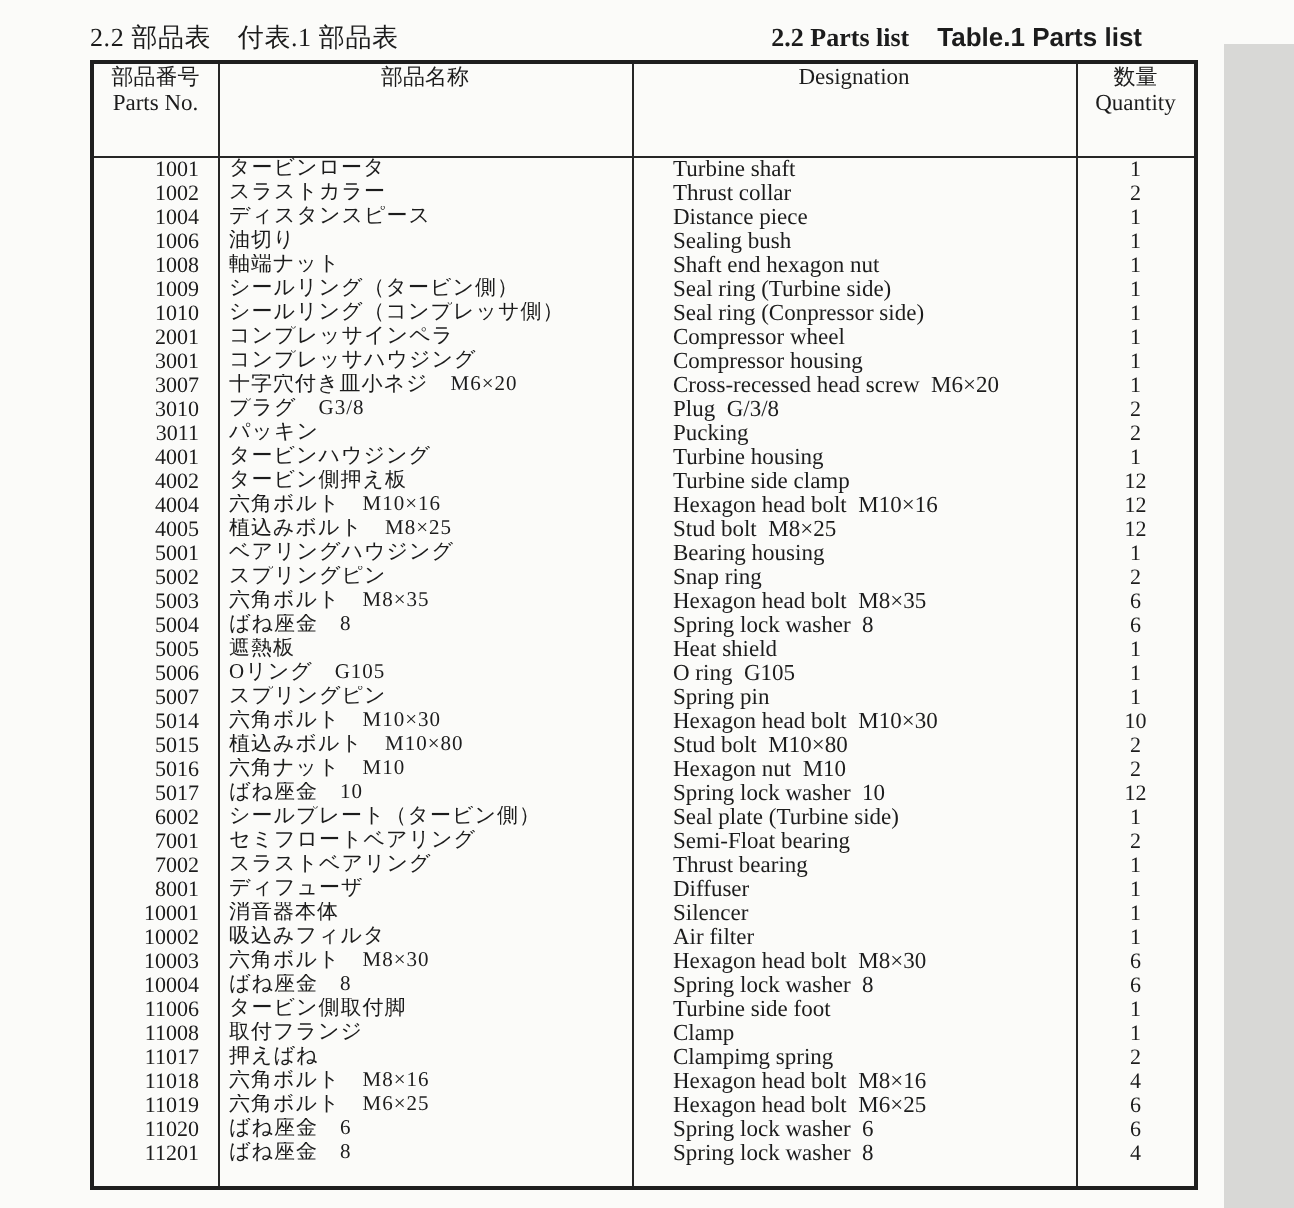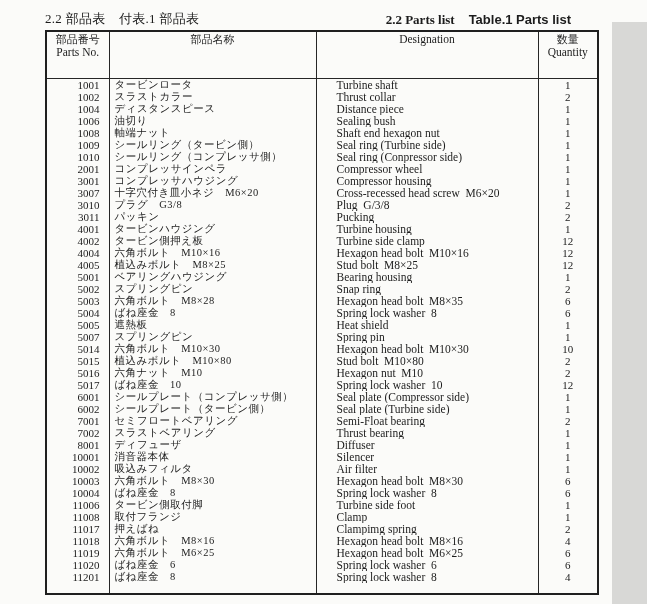--- a/index.html
+++ b/index.html
@@ -203,34 +203,40 @@
         <td class="cell-qty">1</td>
       </tr>
       <tr>
         <td class="cell-no">5002</td>
         <td class="cell-ja">スプリングピン</td>
         <td class="cell-des">Snap ring</td>
         <td class="cell-qty">2</td>
       </tr>
       <tr>
         <td class="cell-no">5003</td>
-        <td class="cell-ja">六角ボルト　M8×28</td>
+        <td class="cell-ja">六角ボルト　M8×35</td>
         <td class="cell-des">Hexagon head bolt  M8×35</td>
         <td class="cell-qty">6</td>
       </tr>
       <tr>
         <td class="cell-no">5004</td>
         <td class="cell-ja">ばね座金　8</td>
         <td class="cell-des">Spring lock washer  8</td>
         <td class="cell-qty">6</td>
       </tr>
       <tr>
         <td class="cell-no">5005</td>
         <td class="cell-ja">遮熱板</td>
         <td class="cell-des">Heat shield</td>
+        <td class="cell-qty">1</td>
+      </tr>
+      <tr>
+        <td class="cell-no">5006</td>
+        <td class="cell-ja">Oリング　G105</td>
+        <td class="cell-des">O ring  G105</td>
         <td class="cell-qty">1</td>
       </tr>
       <tr>
         <td class="cell-no">5007</td>
         <td class="cell-ja">スプリングピン</td>
         <td class="cell-des">Spring pin</td>
         <td class="cell-qty">1</td>
       </tr>
       <tr>
         <td class="cell-no">5014</td>
@@ -248,26 +254,20 @@
         <td class="cell-no">5016</td>
         <td class="cell-ja">六角ナット　M10</td>
         <td class="cell-des">Hexagon nut  M10</td>
         <td class="cell-qty">2</td>
       </tr>
       <tr>
         <td class="cell-no">5017</td>
         <td class="cell-ja">ばね座金　10</td>
         <td class="cell-des">Spring lock washer  10</td>
         <td class="cell-qty">12</td>
-      </tr>
-      <tr>
-        <td class="cell-no">6001</td>
-        <td class="cell-ja">シールプレート（コンプレッサ側）</td>
-        <td class="cell-des">Seal plate (Compressor side)</td>
-        <td class="cell-qty">1</td>
       </tr>
       <tr>
         <td class="cell-no">6002</td>
         <td class="cell-ja">シールプレート（タービン側）</td>
         <td class="cell-des">Seal plate (Turbine side)</td>
         <td class="cell-qty">1</td>
       </tr>
       <tr>
         <td class="cell-no">7001</td>
         <td class="cell-ja">セミフロートベアリング</td>

